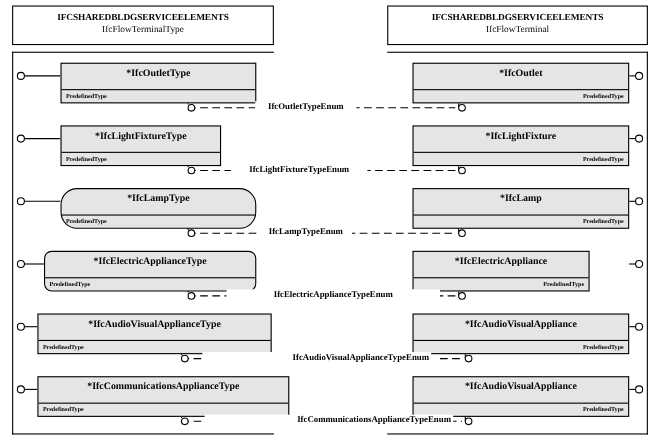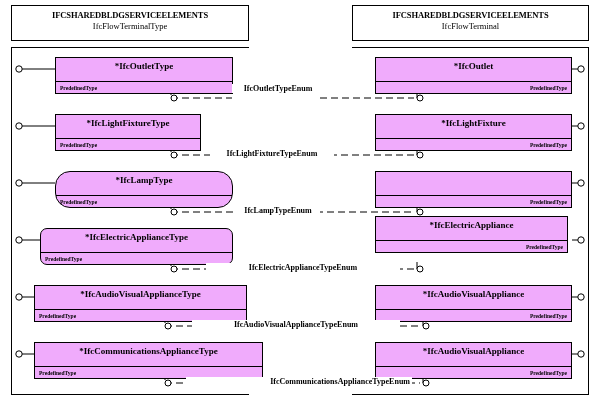--- a/index.html
+++ b/index.html
@@ -42,21 +42,21 @@
   .frame {
     position: absolute;
     border: 1.5px solid #000;
     box-sizing: border-box;
     background: transparent;
   }
   
   .ent-box {
     position: absolute;
     border: 1px solid #000;
-    background: #f0abfc;
+    background: #e5e5e5;
     box-sizing: border-box;
   }
   .ent-box .title {
     position: absolute;
     left: 0; right: 0;
     top: 3px;
     text-align: center;
     font-size: 9px;
     font-weight: bold;
   }
@@ -195,68 +195,69 @@
   <div class="ent-box" style="left:55px; top:57px; width:178px; height:37px;">
     <span class="title">*IfcOutletType</span>
     <span class="divider"></span>
     <span class="attr">PredefinedType</span>
   </div>
   <div class="ent-box" style="left:375px; top:57px; width:197px; height:37px;">
     <span class="title">*IfcOutlet</span>
     <span class="divider"></span>
     <span class="attr right">PredefinedType</span>
   </div>
-  <div class="enum-label" style="left:232px; top:84px; width:88px;">IfcOutletTypeEnum</div>
+  <div class="enum-label" style="left:232px; top:92px; width:88px;">IfcOutletTypeEnum</div>
 
   <div class="ent-box" style="left:55px; top:114px; width:146px; height:37px;">
     <span class="title">*IfcLightFixtureType</span>
     <span class="divider"></span>
     <span class="attr">PredefinedType</span>
   </div>
   <div class="ent-box" style="left:375px; top:114px; width:197px; height:37px;">
     <span class="title">*IfcLightFixture</span>
     <span class="divider"></span>
     <span class="attr right">PredefinedType</span>
   </div>
   <div class="enum-label" style="left:210px; top:149px; width:120px;">IfcLightFixtureTypeEnum</div>
 
   <div class="ent-box" style="left:55px; top:171px; width:178px; height:37px;border-radius:15px;">
     <span class="title">*IfcLampType</span>
     <span class="divider"></span>
     <span class="attr">PredefinedType</span>
   </div>
   <div class="ent-box" style="left:375px; top:171px; width:197px; height:37px;">
+    <span class="title">*IfcLamp</span>
     <span class="divider"></span>
     <span class="attr right">PredefinedType</span>
   </div>
   <div class="enum-label" style="left:236px; top:206px; width:80px;">IfcLampTypeEnum</div>
 
   <div class="ent-box" style="left:40px; top:228px; width:193px; height:37px;border-radius:7px;">
     <span class="title">*IfcElectricApplianceType</span>
     <span class="divider"></span>
     <span class="attr">PredefinedType</span>
   </div>
-  <div class="ent-box" style="left:375px; top:216px; width:193px; height:37px;">
+  <div class="ent-box" style="left:375px; top:228px; width:161px; height:37px;">
     <span class="title">*IfcElectricAppliance</span>
     <span class="divider"></span>
     <span class="attr right">PredefinedType</span>
   </div>
   <div class="enum-label" style="left:206px; top:263px; width:190px;">IfcElectricApplianceTypeEnum</div>
 
   <div class="ent-box" style="left:34px; top:285px; width:213px; height:37px;">
     <span class="title">*IfcAudioVisualApplianceType</span>
     <span class="divider"></span>
     <span class="attr">PredefinedType</span>
   </div>
   <div class="ent-box" style="left:375px; top:285px; width:197px; height:37px;">
     <span class="title">*IfcAudioVisualAppliance</span>
     <span class="divider"></span>
     <span class="attr right">PredefinedType</span>
   </div>
-  <div class="enum-label" style="left:192px; top:320px; width:204px;">IfcAudioVisualApplianceTypeEnum</div>
+  <div class="enum-label" style="left:184px; top:320px; width:204px;text-align:right;">IfcAudioVisualApplianceTypeEnum</div>
 
   <div class="ent-box" style="left:34px; top:342px; width:229px; height:37px;">
     <span class="title">*IfcCommunicationsApplianceType</span>
     <span class="divider"></span>
     <span class="attr">PredefinedType</span>
   </div>
   <div class="ent-box" style="left:375px; top:342px; width:197px; height:37px;">
     <span class="title">*IfcAudioVisualAppliance</span>
     <span class="divider"></span>
     <span class="attr right">PredefinedType</span>

